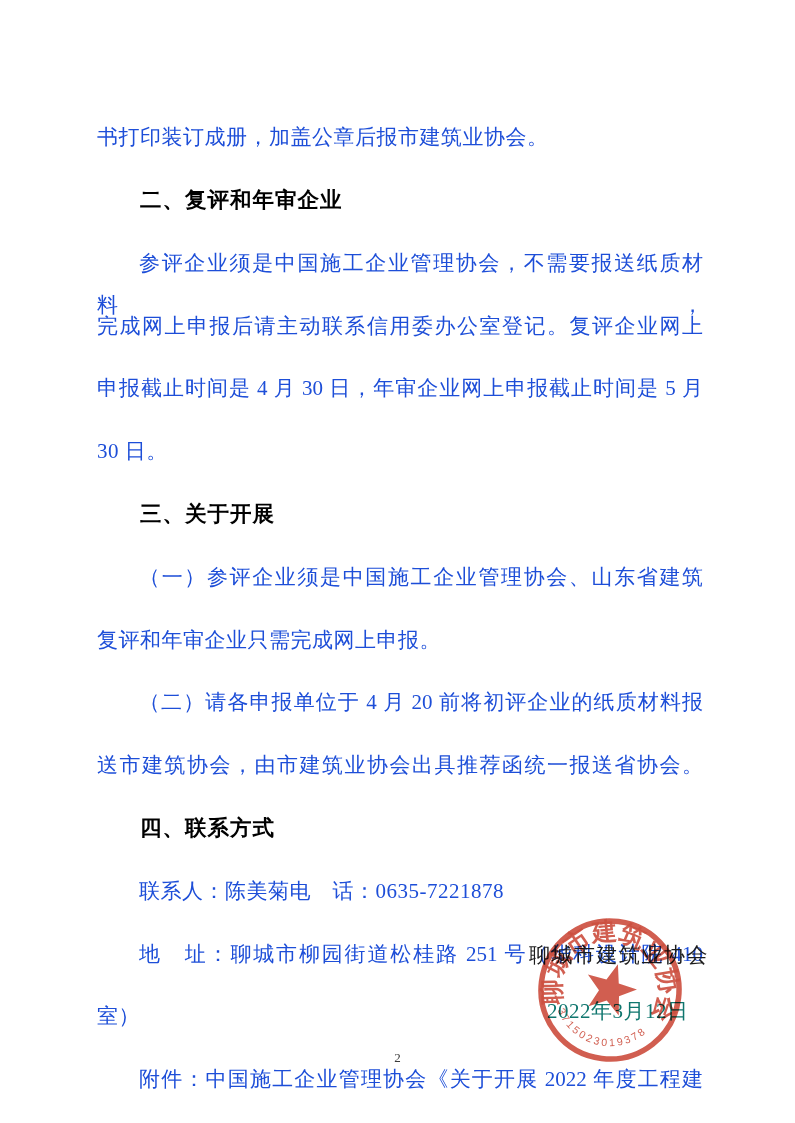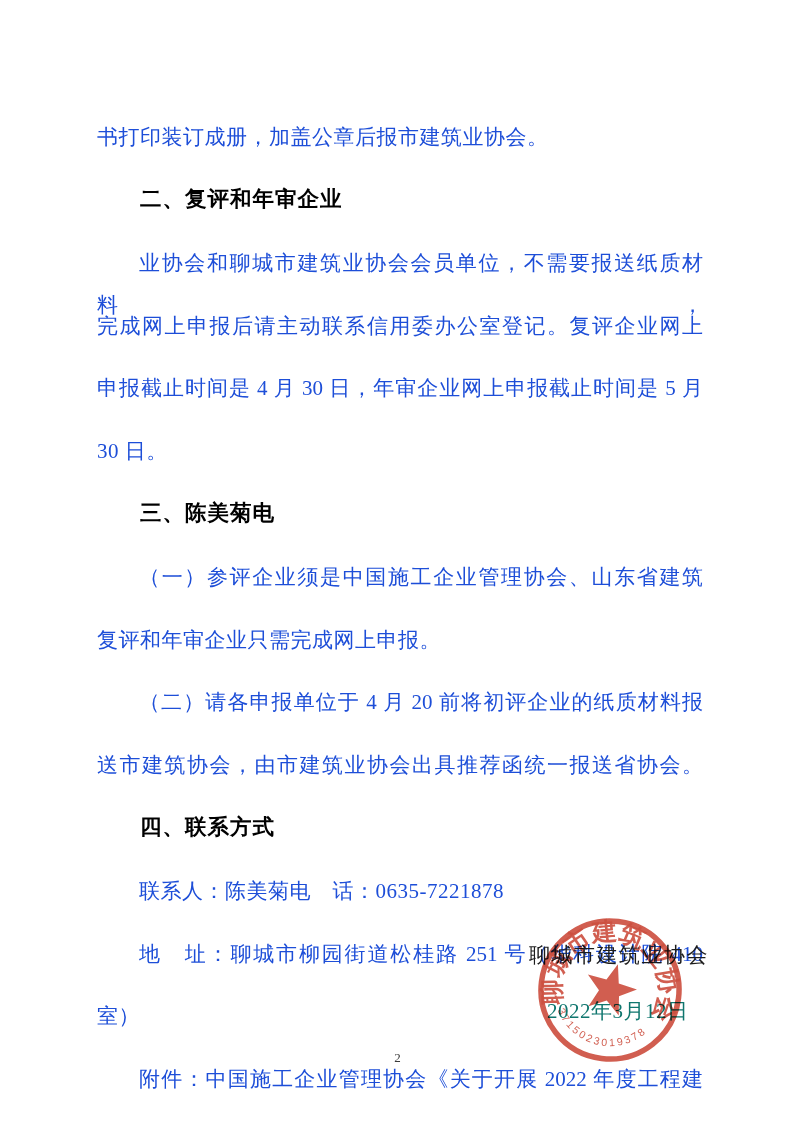--- a/index.html
+++ b/index.html
@@ -33,21 +33,21 @@
   .line.ind {
     text-indent: 2em;
   }
   .line.fill {
     white-space: normal;
     text-align: justify;
     text-align-last: justify;
     letter-spacing: 0;
   }
   .line.heading {
-    font-family: Liberation Mono, monospace;
+    font-family: Liberation Serif, serif;
     font-weight: bold;
     font-size: 21.5px;
     color: #000;
     letter-spacing: 1px;
   }
   .signature-org {
     position: absolute;
     left: 529px;
     top: 941px;
     font-size: 21px;
@@ -85,25 +85,25 @@
   }
 </style>
 </head>
 <body>
 
 <div class="page">
 
   <main class="content">
     <p class="line">书打印装订成册，加盖公章后报市建筑业协会。</p>
     <p class="line heading ind">二、复评和年审企业</p>
-    <p class="line ind fill">业协会和聊城市建筑业协会会员单位，不需要报送纸质材料，</p>
+    <p class="line ind fill">参评企业须是中国施工企业管理协会，不需要报送纸质材料，</p>
     <p class="line fill">完成网上申报后请主动联系信用委办公室登记。复评企业网上</p>
     <p class="line fill">申报截止时间是 4 月 30 日，年审企业网上申报截止时间是 5 月</p>
     <p class="line">30 日。</p>
-    <p class="line heading ind">三、陈美菊电</p>
+    <p class="line heading ind">三、关于开展</p>
     <p class="line ind fill">（一）参评企业须是中国施工企业管理协会、山东省建筑</p>
     <p class="line">复评和年审企业只需完成网上申报。</p>
     <p class="line ind fill">（二）请各申报单位于 4 月 20 前将初评企业的纸质材料报</p>
     <p class="line fill">送市建筑协会，由市建筑业协会出具推荐函统一报送省协会。</p>
     <p class="line heading ind">四、联系方式</p>
     <p class="line ind">联系人：陈美菊电　话：0635-7221878</p>
     <p class="line ind fill">地　址：聊城市柳园街道松桂路 251 号（华科设计院 410</p>
     <p class="line">室）</p>
     <p class="line ind fill">附件：中国施工企业管理协会《关于开展 2022 年度工程建</p>
     <p class="line">设企业信用等级评价工作的通知》</p>

